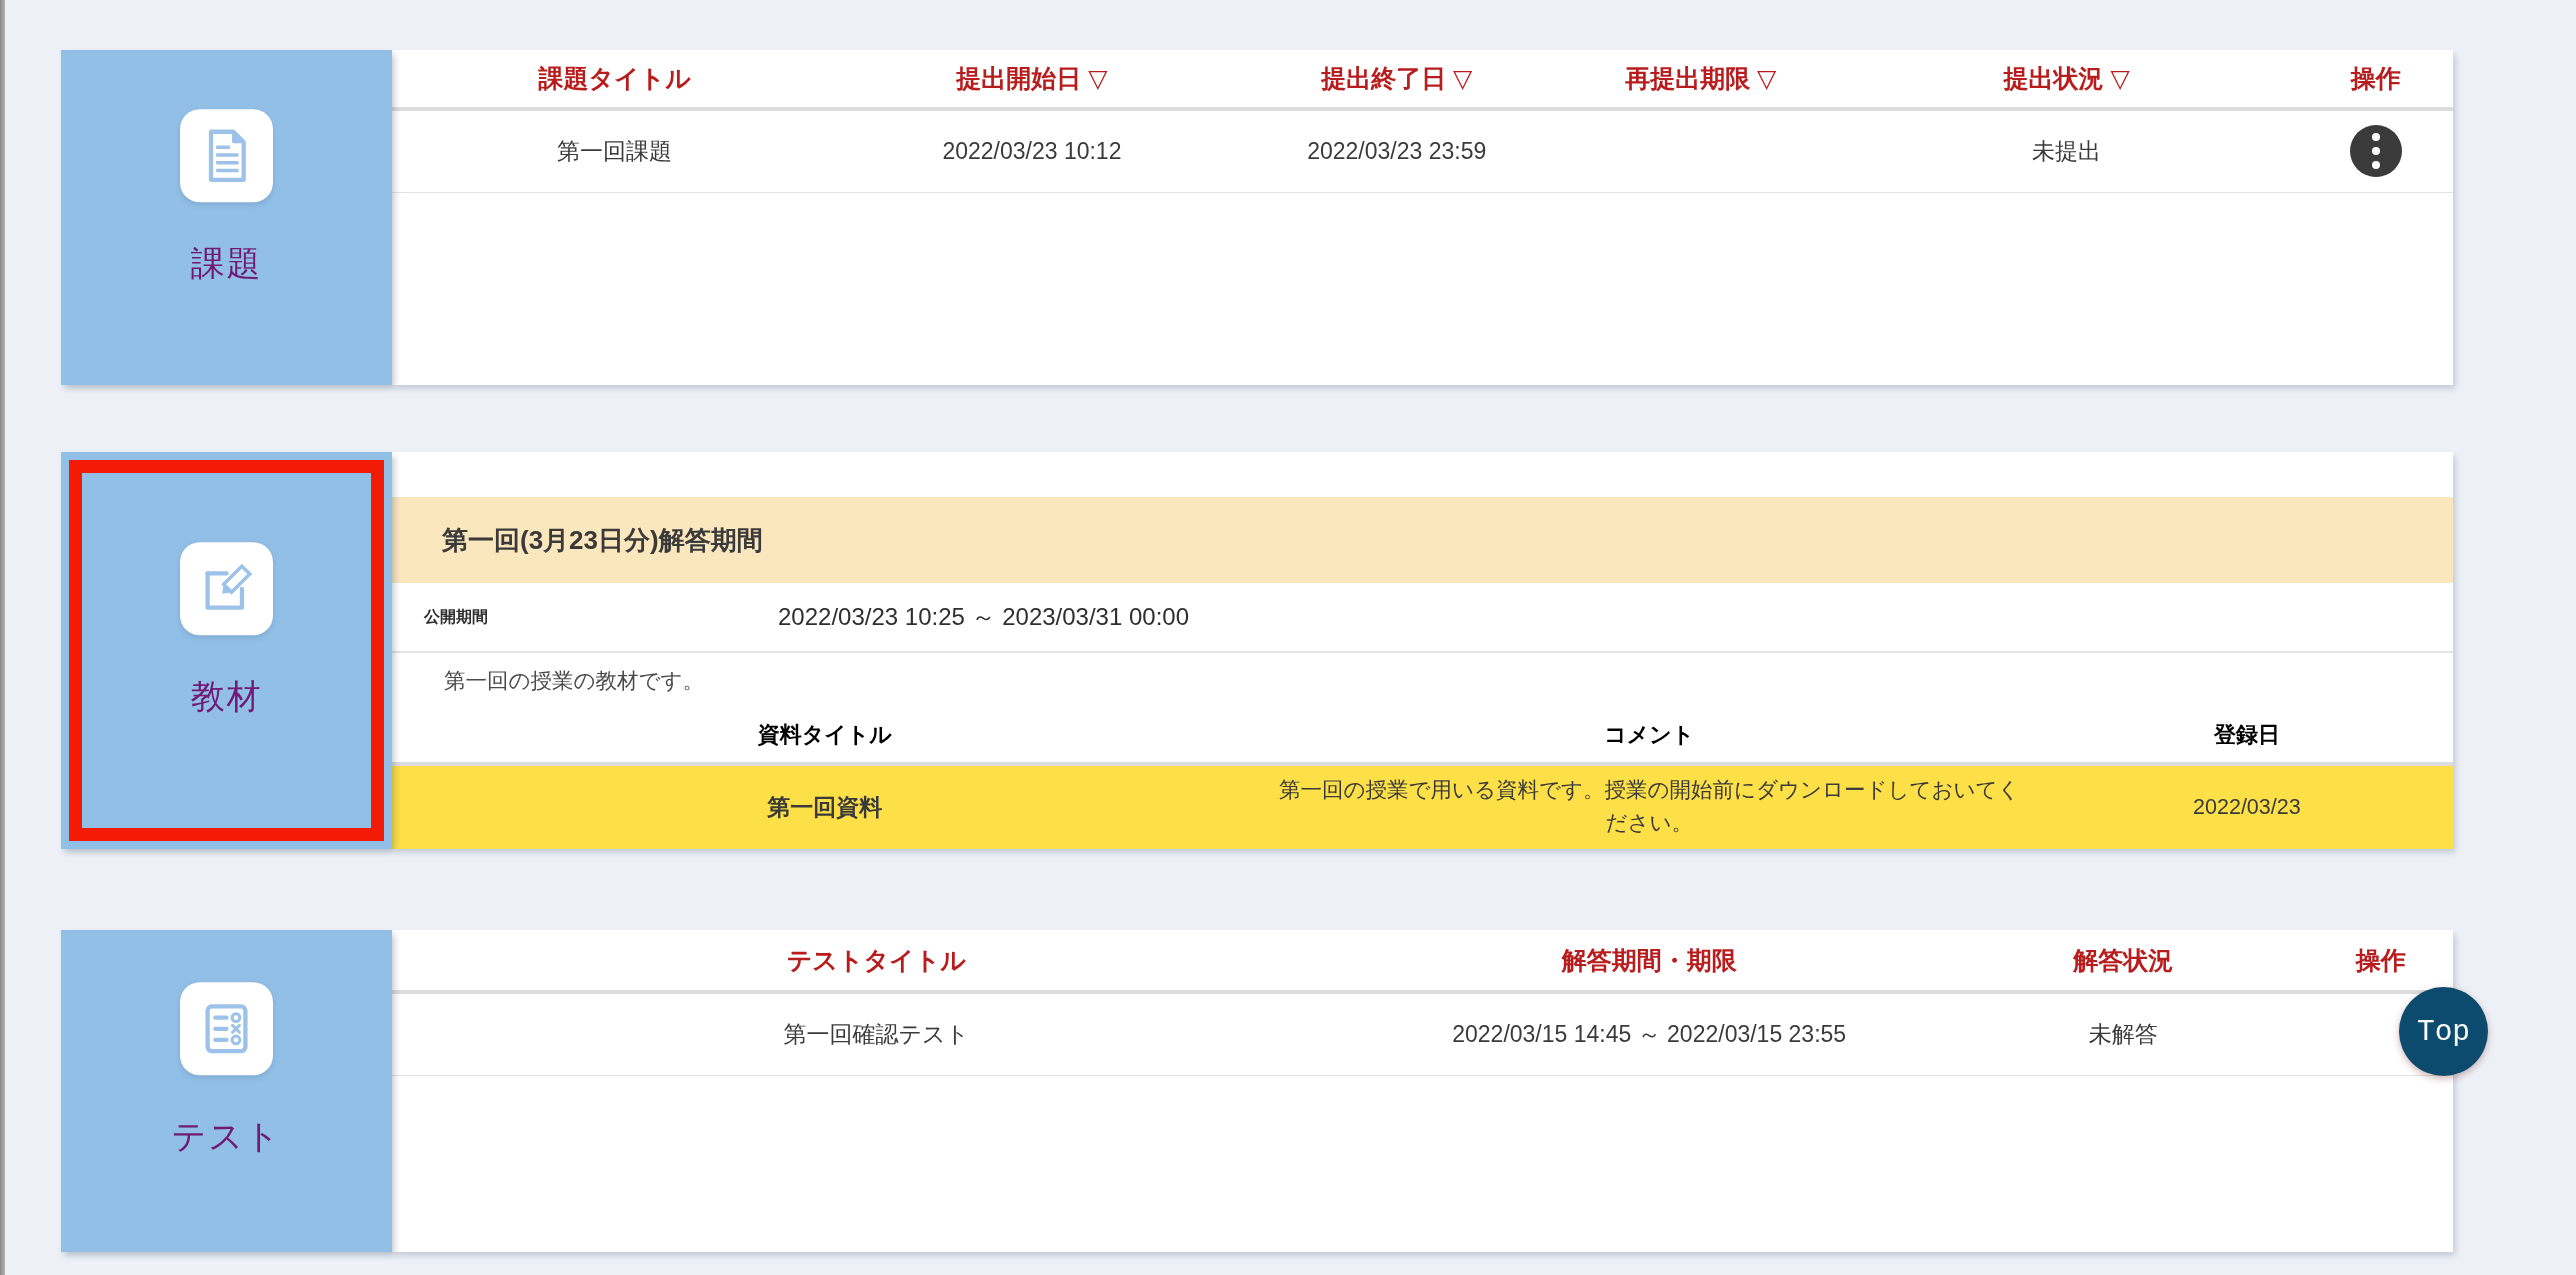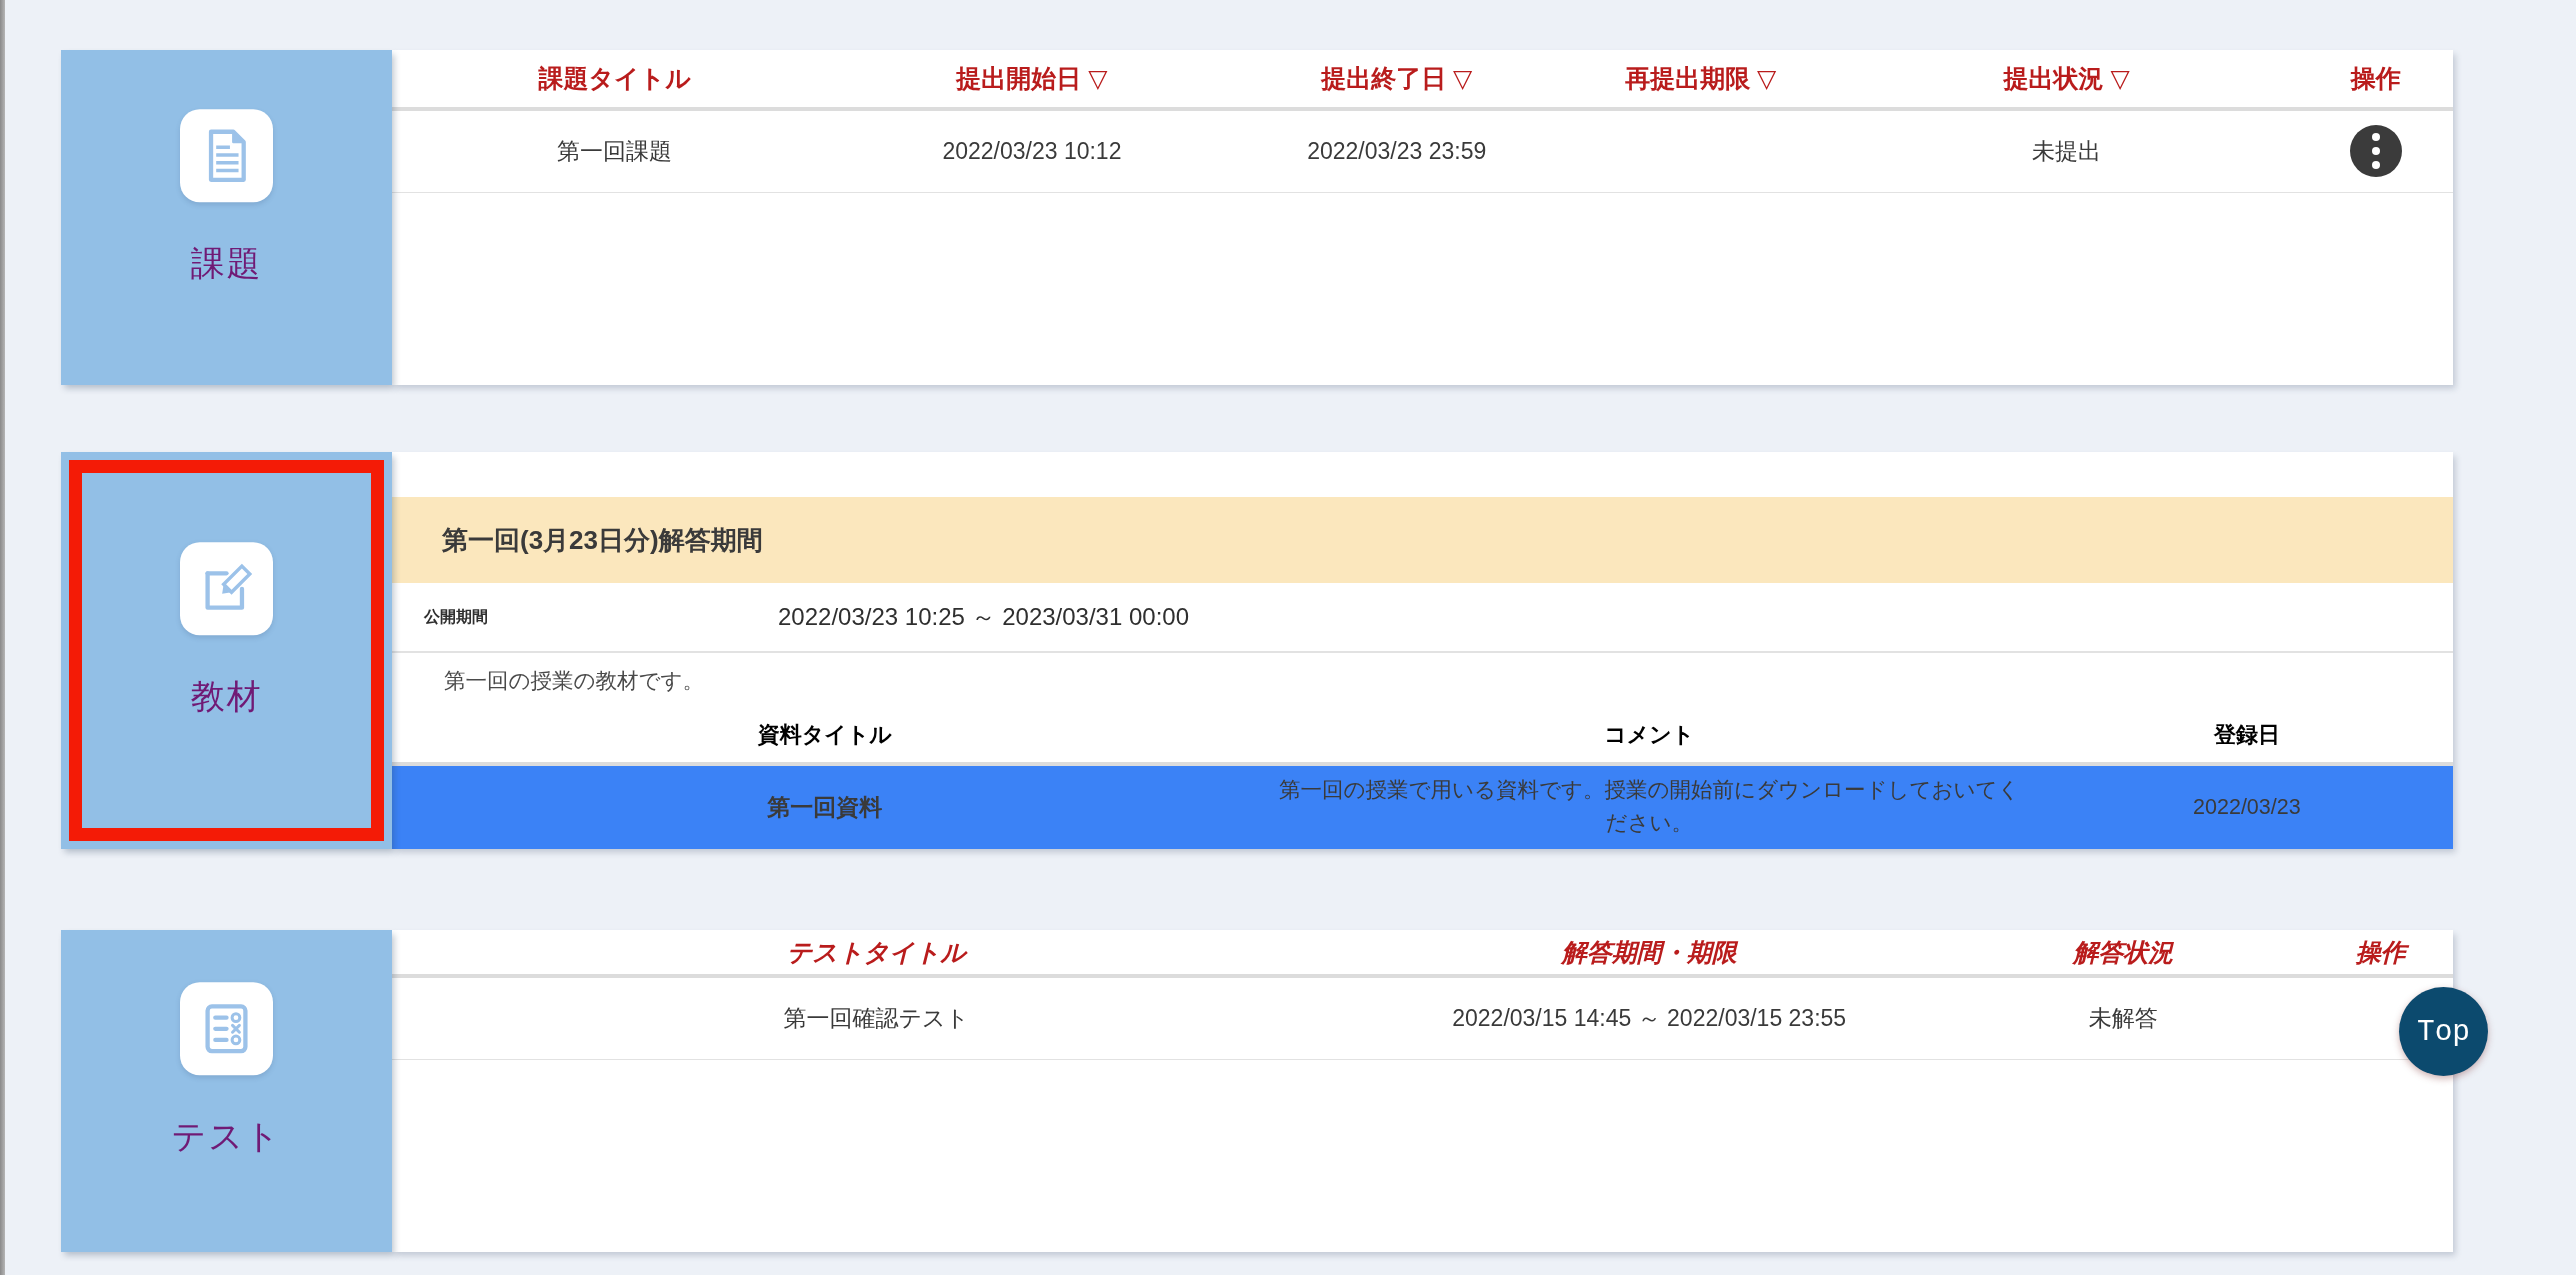--- a/index.html
+++ b/index.html
@@ -42,21 +42,21 @@
   }
 
   .content {
     flex:1; background:#ffffff;
     box-shadow:2.7px 3.6px 6.3px rgba(40,60,90,.22);
     display:flex; flex-direction:column; min-width:0;
   }
 
   .thead { display:flex; align-items:center; font-weight:bold; font-size:25px; color:#b91c1c; }
   #sec-kadai .thead { height:57px; }
-  #sec-test  .thead { height:44px;font-style:italic; }
+  #sec-test  .thead { height:60px; }
   .cell { text-align:center; }
   .sep   { height:3.6px; background:#dcdcdc; flex-shrink:0; }
   .trow  { display:flex; align-items:center; font-size:23px; color:#3a3a3a; border-bottom:1.8px solid #e2e2e2; flex-shrink:0; }
   #sec-kadai .trow { height:82px; }
   #sec-test  .trow { height:82px; }
   .filler { flex:1; background:#fff; }
 
   
   .k-c1{width:21.6%;} .k-c2{width:18.9%;} .k-c3{width:16.5%;}
   .k-c4{width:13%;}   .k-c5{width:22.5%;} .k-c6{width:7.5%;}
@@ -77,21 +77,21 @@
     height:86px; flex-shrink:0; background:#FBE7BD;
     display:flex; align-items:center; padding-left:50px;
     font-weight:bold; font-size:26px; color:#3a3a3a;
   }
   .period { height:70px; flex-shrink:0; display:flex; align-items:center; border-bottom:2.7px solid #e2e2e2; font-size:24px; color:#2f2f2f; }
   .period .plabel { width:386px; padding-left:32px; font-weight:bold; font-size:16px; }
   .desc { height:55px; flex-shrink:0; display:flex; align-items:center; padding-left:52px; font-size:21.5px; color:#4a4a4a; }
   .mhead { height:54px; flex-shrink:0; display:flex; align-items:center; font-weight:bold; font-size:22px; color:#000000; }
   .m-c1{width:42%;} .m-c2{width:38%;} .m-c3{width:20%;}
   .mrow {
-    flex:1; background:#3b82f6; display:flex; align-items:center;
+    flex:1; background:#fde047; display:flex; align-items:center;
     font-size:21.5px; color:#3a3a3a;
   }
   .mrow .title { font-weight:bold; font-size:23px; }
   .mrow .comment { line-height:1.55; padding:0 10.7px; }
 
   .top-btn {
     position:absolute; left:2399px; top:987px;
     width:89px; height:89px; border-radius:50%;
     background:#0c4a6e; color:#ffffff; font-size:29.5px;
     display:flex; align-items:center; justify-content:center;

